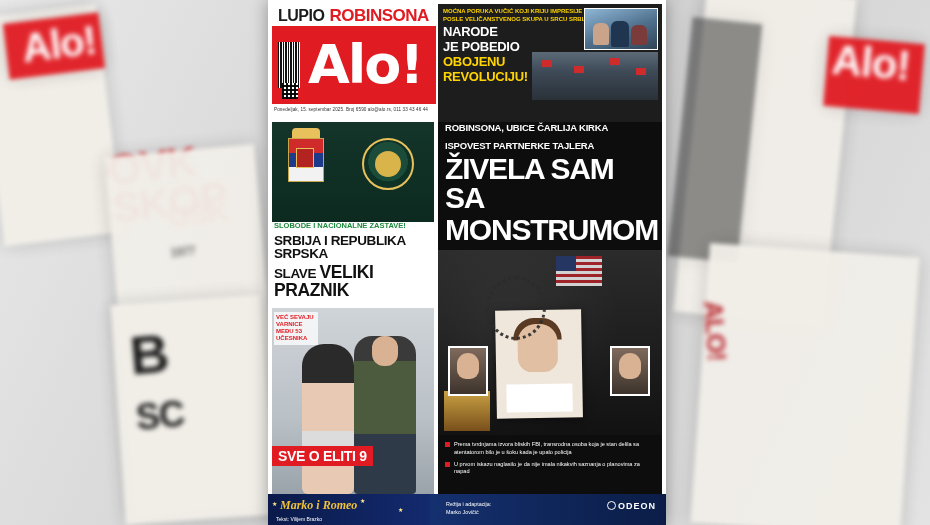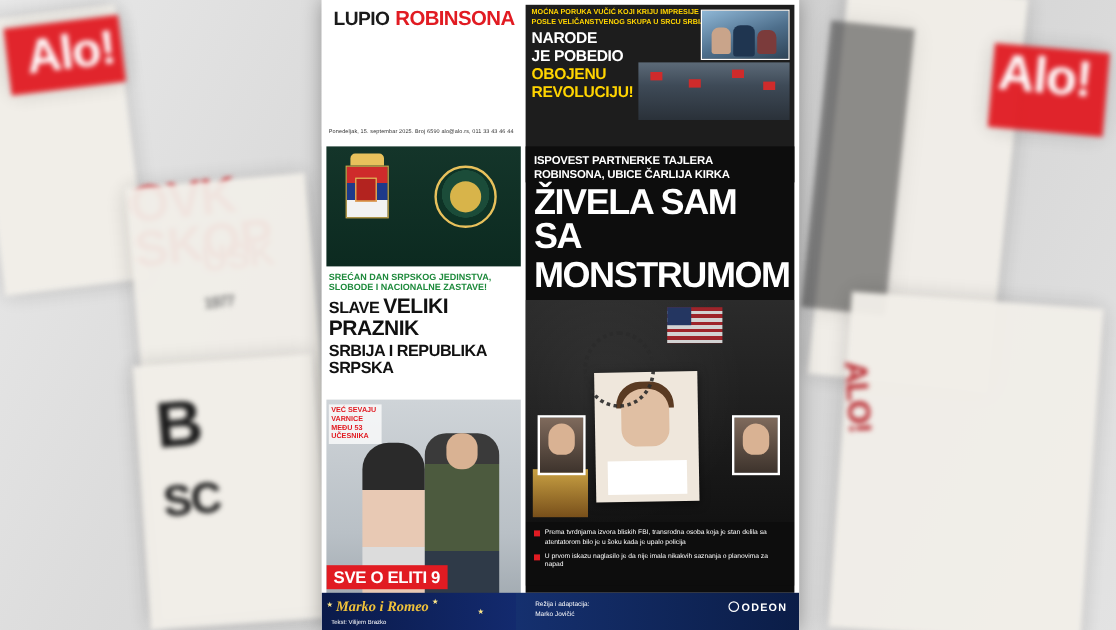--- a/index.html
+++ b/index.html
@@ -188,21 +188,21 @@
     color: #1e8a3c; font-size: 7.5px; font-weight: 900;
     line-height: 1.15; padding: 5px 2px 0 2px; text-transform: uppercase;
   }
   .left-head {
     font-size: 13.5px; font-weight: 900; color: #111;
     line-height: 1.02; padding: 3px 2px 0 2px; letter-spacing: -.4px;
   }
   .left-head .big { font-size: 17.5px; }
   .celeb-box {
     position: relative;
-    margin-top: 20px;
+    margin-top: 8px;
     height: 186px;
     background: linear-gradient(180deg,#cfd4d8 0%,#b9c0c6 60%,#9aa3aa 100%);
     overflow: hidden;
   }
   .celeb-kicker {
     position: absolute; left: 2px; top: 4px;
     width: 44px;
     color: #e11b22; font-size: 6px; font-weight: 900; line-height: 1.2;
     text-transform: uppercase; background: rgba(255,255,255,.75);
     padding: 2px;
@@ -406,20 +406,25 @@
     <div class="bgtxt" style="left:724px; top:300px; font-size:26px; color:#b8232a; transform:rotate(86deg); transform-origin: left top;">ALO!</div>
   </div>
 
   <div id="page">
 
     <div class="masthead">
       <div class="mh-top">
         <span class="mh-danas">LUPIO</span>
         <span class="mh-horoskop">ROBINSONA</span>
       </div>
+      <div class="mh-redblock">
+        <div class="mh-barcode"></div>
+        <div class="mh-qr"></div>
+        <div class="mh-alo">Alo!</div>
+      </div>
       <div class="mh-fine">Ponedeljak, 15. septembar 2025.    Broj 6590    alo@alo.rs, 011 33 43 46 44</div>
 
       <div class="teaser">
         <div class="teaser-photo">
           <div class="ph-h1"></div>
           <div class="ph-h2"></div>
           <div class="ph-h3"></div>
         </div>
         <div class="teaser-kicker">MOĆNA PORUKA VUČIĆ KOJI KRIJU IMPRESIJE</div>
         <div class="teaser-kicker" style="padding-top:0">POSLE VELIČANSTVENOG SKUPA U SRCU SRBIJE</div>
@@ -441,45 +446,44 @@
 
       <div class="left-col">
         <div class="emblem-box">
           <div class="emblem-crown"></div>
           <div class="emblem-flag"></div>
           <div class="emblem-crest"></div>
           <div class="emblem-seal">
             <div class="emblem-seal-inner"></div>
           </div>
         </div>
-        <div class="green-kicker">SREĆAN DAN SRPSKOG JEDINSTVA,</div>
         <div class="green-kicker" style="padding-top:0">SLOBODE I NACIONALNE ZASTAVE!</div>
+        <div class="left-head">SRBIJA I REPUBLIKA SRPSKA</div>
         <div class="left-head">
           <span>SLAVE</span>
           <span class="big">VELIKI PRAZNIK</span>
         </div>
-        <div class="left-head">SRBIJA I REPUBLIKA SRPSKA</div>
 
         <div class="celeb-box">
           <div class="celeb-kicker">VEĆ SEVAJU VARNICE MEĐU 53 UČESNIKA</div>
           <div class="woman"></div>
           <div class="man"></div>
           <div class="man-head"></div>
           <div class="sve-bar">SVE O ELITI 9</div>
         </div>
 
         <div class="yellow-bar">
           <div>MARINKOVIĆEVA I JANJUŠ PRIČALI O SEKSU</div>
           <div>BORISLAV LUPIO UROŠA PO GUZI...</div>
         </div>
       </div>
 
       <div class="right-col">
+        <div class="r-kicker" style="padding-top:0">ROBINSONA, UBICE ČARLIJA KIRKA</div>
         <div class="r-kicker">ISPOVEST PARTNERKE TAJLERA</div>
-        <div class="r-kicker" style="padding-top:0">ROBINSONA, UBICE ČARLIJA KIRKA</div>
         <div class="r-head">ŽIVELA SAM SA</div>
         <div class="r-head">MONSTRUMOM</div>
 
         <div class="r-photo-area">
           <div class="flag-us"></div>
           <div class="shrine">
             <div class="shair"></div>
             <div class="sface"></div>
             <div class="snote"></div>
           </div>

